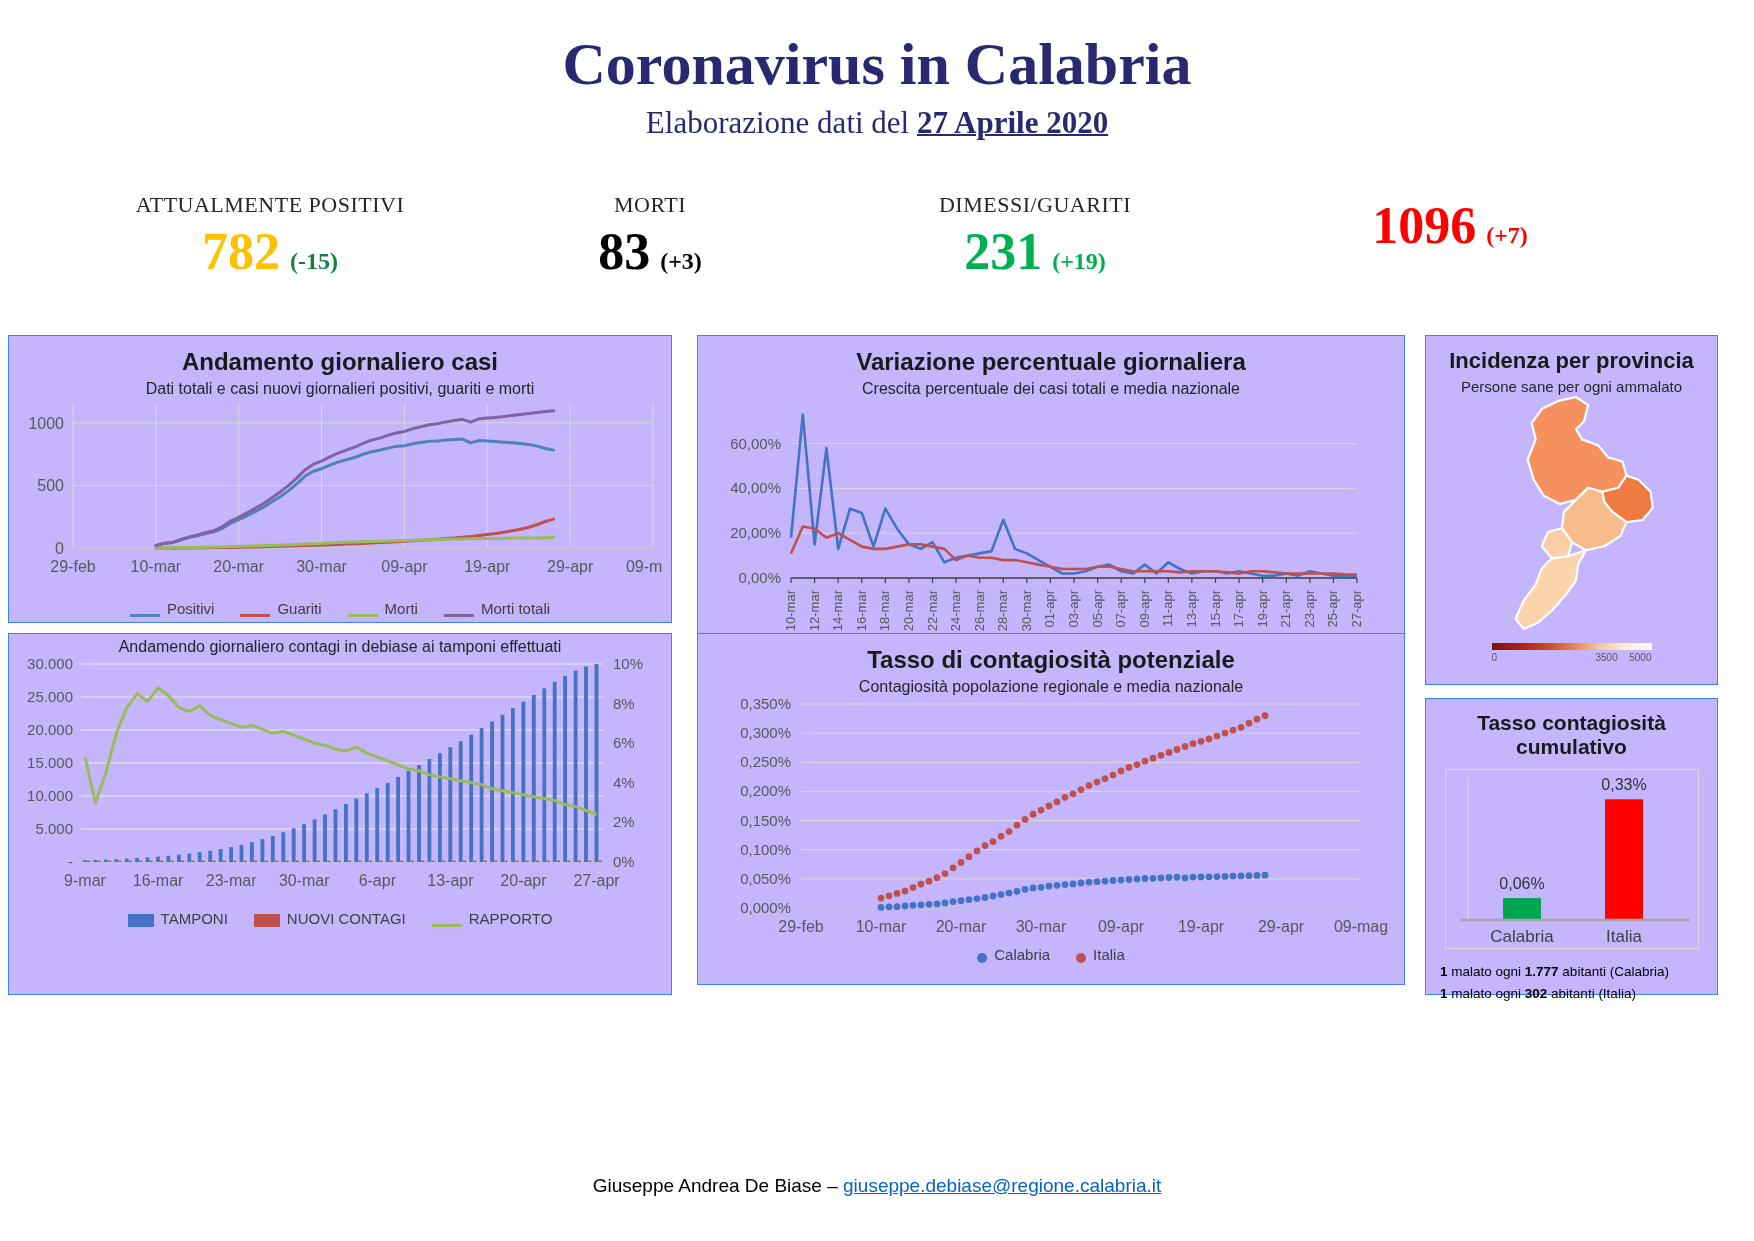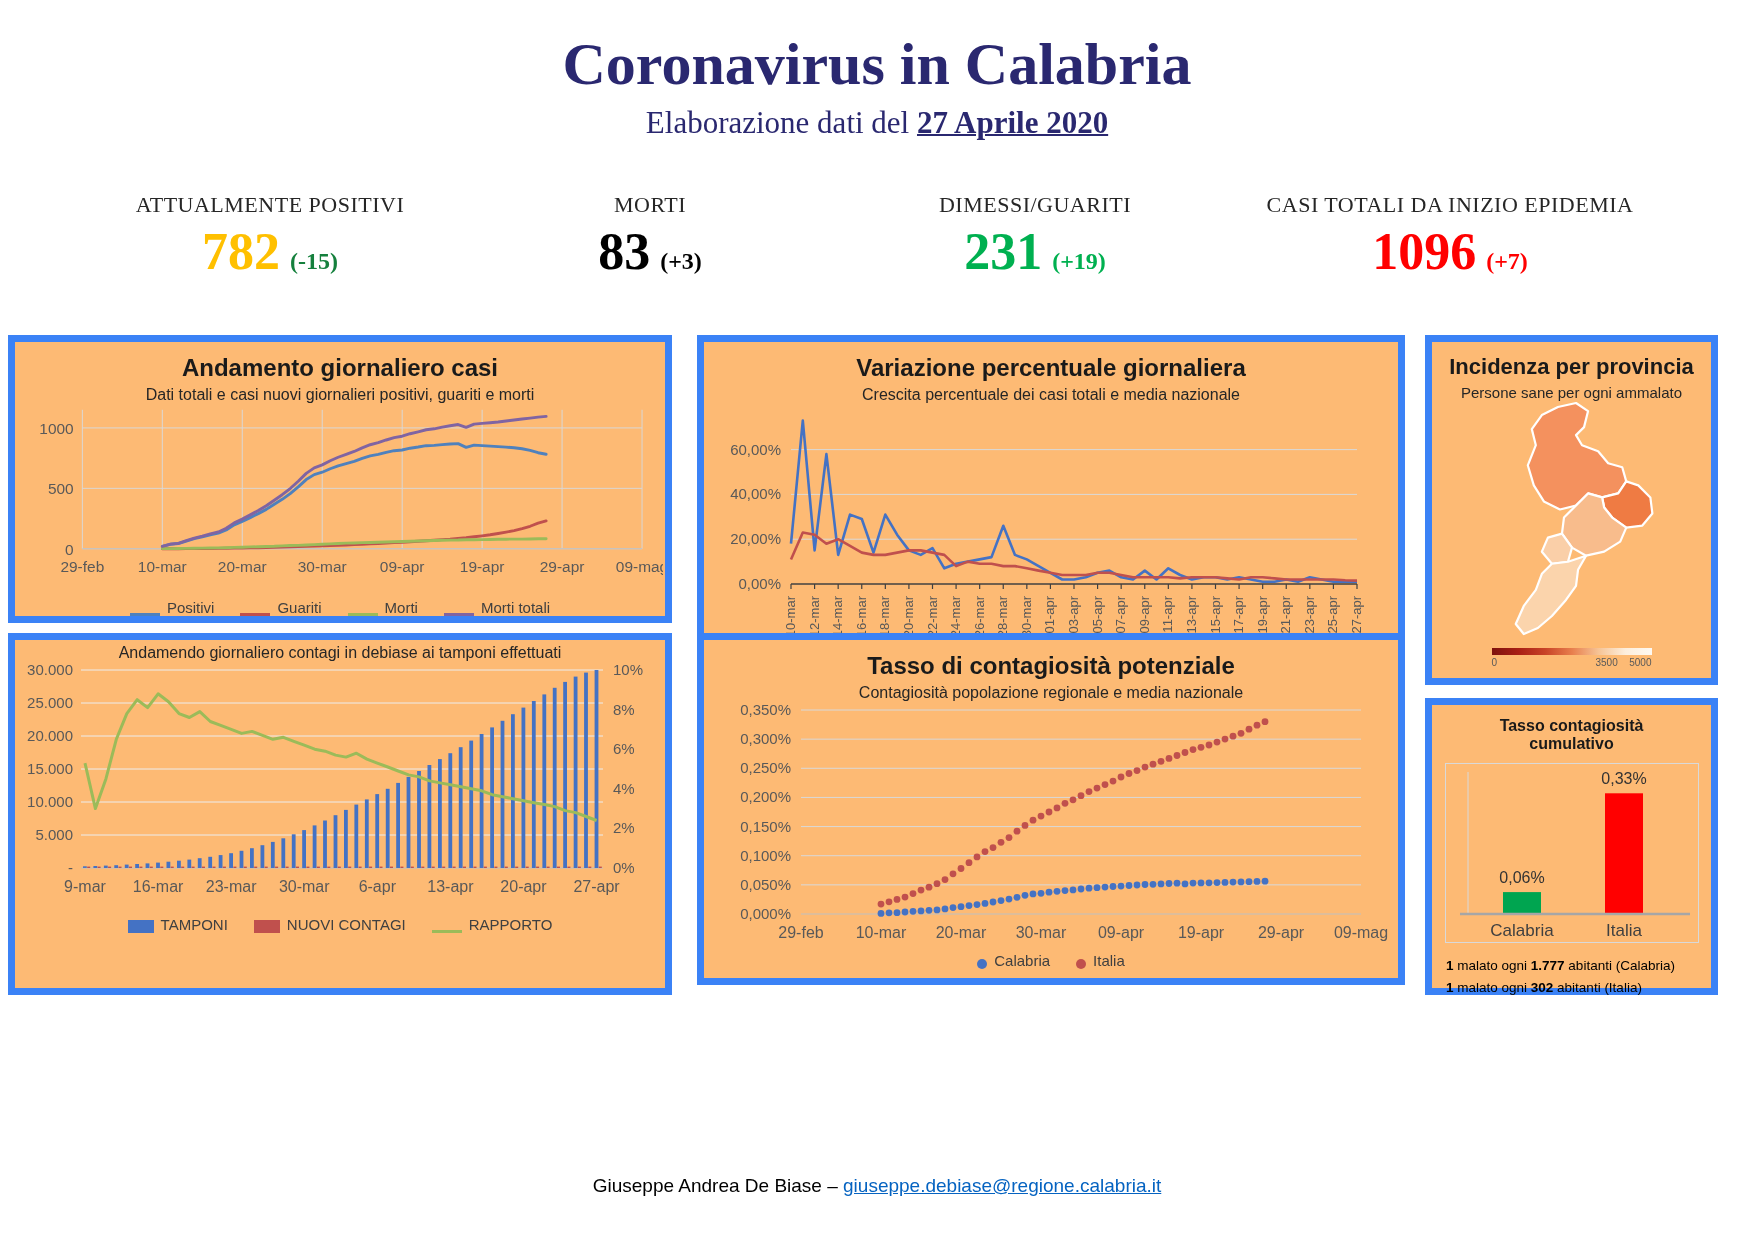--- a/index.html
+++ b/index.html
@@ -14,21 +14,21 @@
     font-family:"Liberation Serif", serif; font-size:31px; color:#2A2870; }
   .hdr-sub .date { font-weight:bold; text-decoration:underline; text-decoration-thickness:2px; }
 
   
   .stat { position:absolute; top:192px; text-align:center; font-family:"Liberation Serif", serif; }
   .stat .lbl { font-size:22px; color:#262626; letter-spacing:0.5px; }
   .stat .num { margin-top:8px; font-size:52px; font-weight:bold; line-height:1; }
   .stat .delta { font-size:24px; font-weight:bold; margin-left:10px; }
 
   
-  .panel { position:absolute; background:#fdba74; border:7px solid #3b82f6; display:flex; flex-direction:column; align-items:center; }
+  .panel { position:absolute; background:#c4b5fd; border:1px solid #3b82f6; display:flex; flex-direction:column; align-items:center; }
   .p-title { font-size:24px; font-weight:bold; color:#1a1a1a; text-align:center; margin-top:12px; }
   .p-sub { font-size:16px; color:#262626; text-align:center; margin-top:4px; }
   .legend { display:flex; justify-content:center; align-items:center; gap:26px; font-size:15px; color:#404040; margin-top:2px; }
   .legend .item { display:flex; align-items:flex-end; gap:7px; }
   .lg-line { width:30px; height:3px; display:inline-block; }
   .lg-sq { width:26px; height:13px; display:inline-block; }
   .lg-dot { width:10px; height:10px; border-radius:50%; display:inline-block; }
   svg { display:block; }
 
   
@@ -61,21 +61,20 @@
   </div>
   <div class="stat" style="left:450px; width:400px;">
     <div class="lbl">MORTI</div>
     <div class="num"><span style="color: rgb(0, 0, 0);">83</span><span class="delta" style="color: rgb(0, 0, 0);">(+3)</span></div>
   </div>
   <div class="stat" style="left:835px; width:400px;">
     <div class="lbl">DIMESSI/GUARITI</div>
     <div class="num"><span style="color: rgb(0, 176, 80);">231</span><span class="delta" style="color: rgb(0, 176, 80);">(+19)</span></div>
   </div>
   <div class="stat" style="left:1230px; width:440px;">
-    <div class="lbl">CASI TOTALI DA INIZIO EPIDEMIA</div>
     <div class="num"><span style="color: rgb(255, 0, 0);">1096</span><span class="delta" style="color: rgb(255, 0, 0);">(+7)</span></div>
   </div>
 
   <div class="panel" style="left:8px; top:335px; width:664px; height:288px;">
     <div class="p-title">Andamento giornaliero casi</div>
     <div class="p-sub">Dati totali e casi nuovi giornalieri positivi, guariti e morti</div>
     <svg id="svg-andamento" width="646" height="200" viewBox="0 0 646 200">
         <line x1="56" y1="150" x2="636" y2="150" stroke="#D9D9D9" stroke-width="1"></line>
         <text x="47" y="156" text-anchor="end" font-size="16" fill="#595959" font-family="Liberation Sans, sans-serif">0</text>
         <line x1="56" y1="87.3913043478261" x2="636" y2="87.3913043478261" stroke="#D9D9D9" stroke-width="1"></line>
@@ -503,21 +502,21 @@
           <span>Calabria</span>
         </span>
         <span class="item">
           <span class="lg-dot" style="background:#C0504D"></span>
           <span>Italia</span>
         </span>
       </div>
   </div>
 
   <div class="panel" style="left:1425px; top:698px; width:293px; height:297px;">
-    <div class="p-title" style="font-size:16px; width:220px;">Tasso contagiosità cumulativo</div>
+    <div class="p-title" style="font-size:21px; width:220px;">Tasso contagiosità cumulativo</div>
     <div class="mini-chart">
       <svg id="svg-cumulativo" width="252" height="178" viewBox="0 0 252 178">
           <line x1="22" y1="8" x2="22" y2="150" stroke="#D9D9D9" stroke-width="1"></line>
           <rect x="57" y="128.1" width="38" height="21.9" fill="#00A550"></rect>
           <text x="76" y="119.05714285714285" text-anchor="middle" font-size="16" fill="#333" font-family="Liberation Sans, sans-serif">0,06%</text>
           <text x="76" y="172" text-anchor="middle" font-size="17" fill="#404040" font-family="Liberation Sans, sans-serif">Calabria</text>
           <rect x="159" y="29.3" width="38" height="120.7" fill="#FF0000"></rect>
           <text x="178" y="20.314285714285703" text-anchor="middle" font-size="16" fill="#333" font-family="Liberation Sans, sans-serif">0,33%</text>
           <text x="178" y="172" text-anchor="middle" font-size="17" fill="#404040" font-family="Liberation Sans, sans-serif">Italia</text>
           <line x1="14" y1="150" x2="244" y2="150" stroke="#A6A6A6" stroke-width="2.5"></line>

